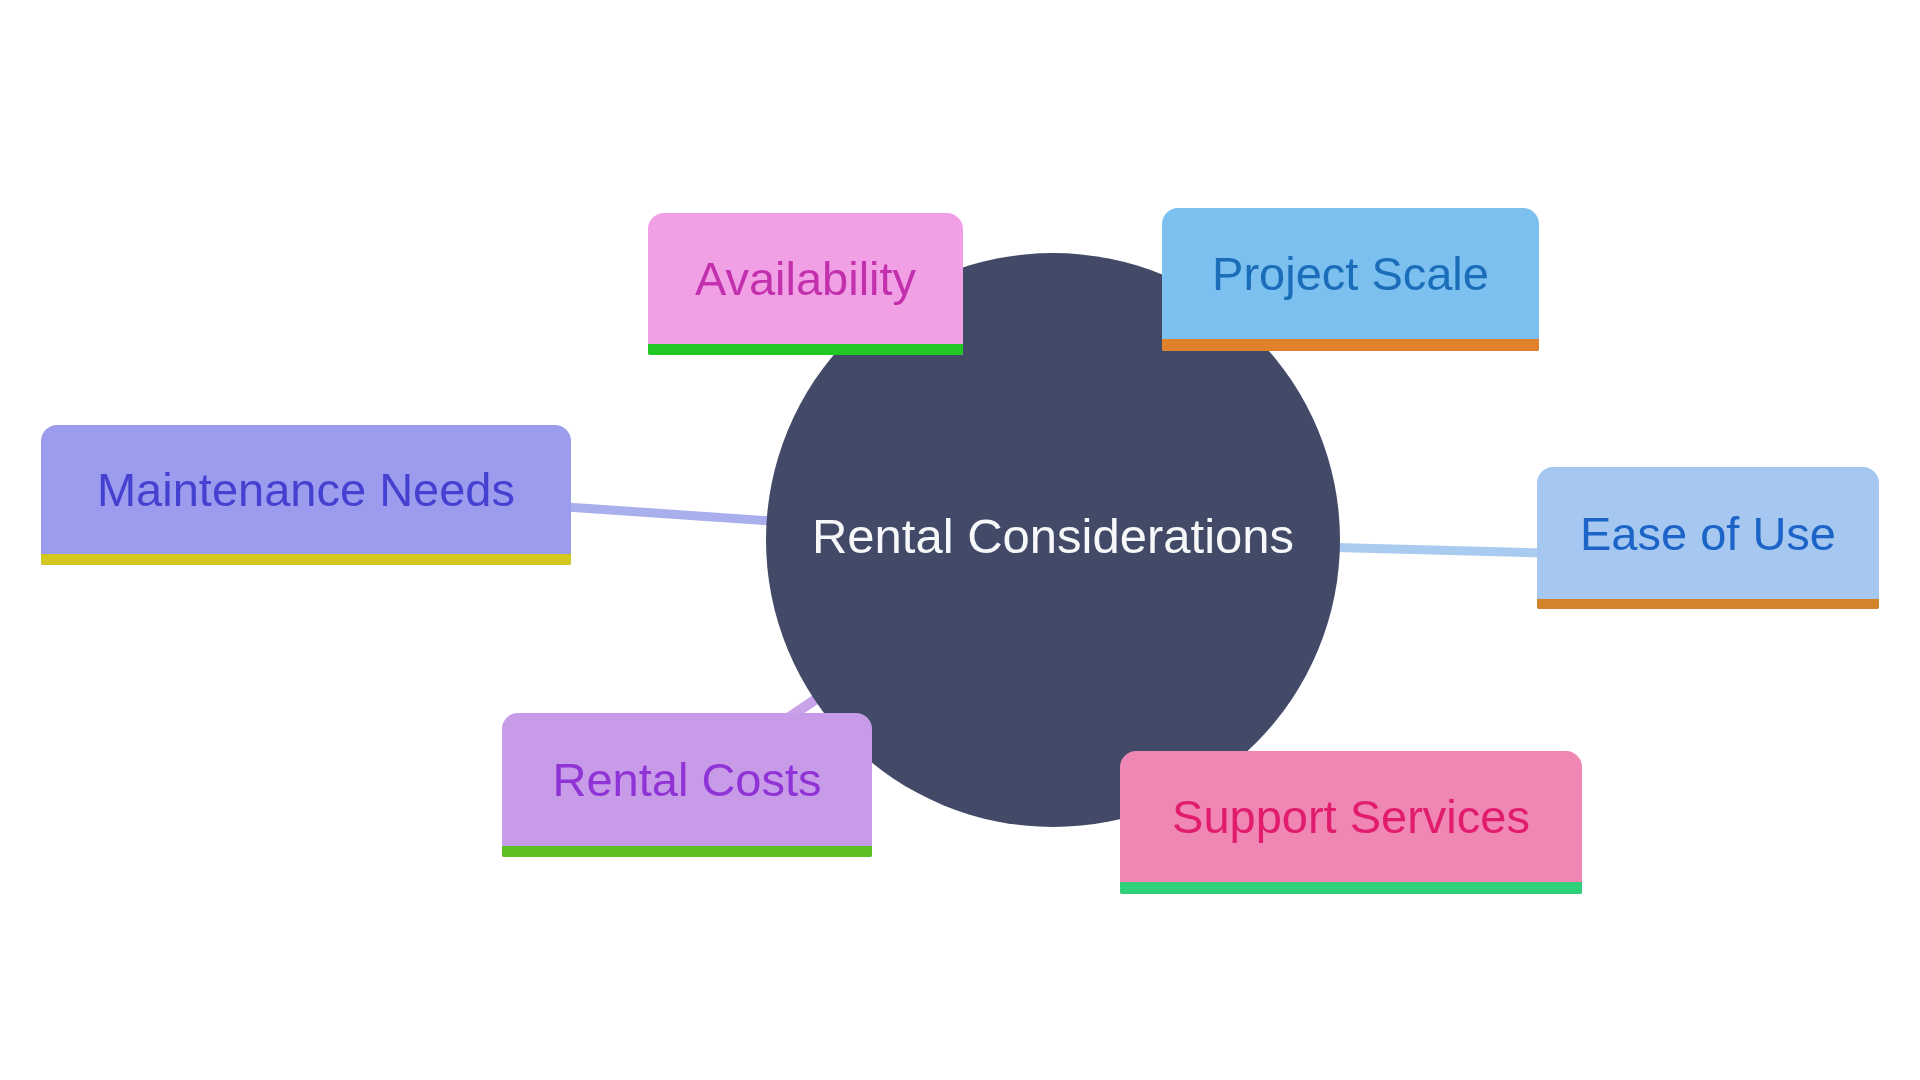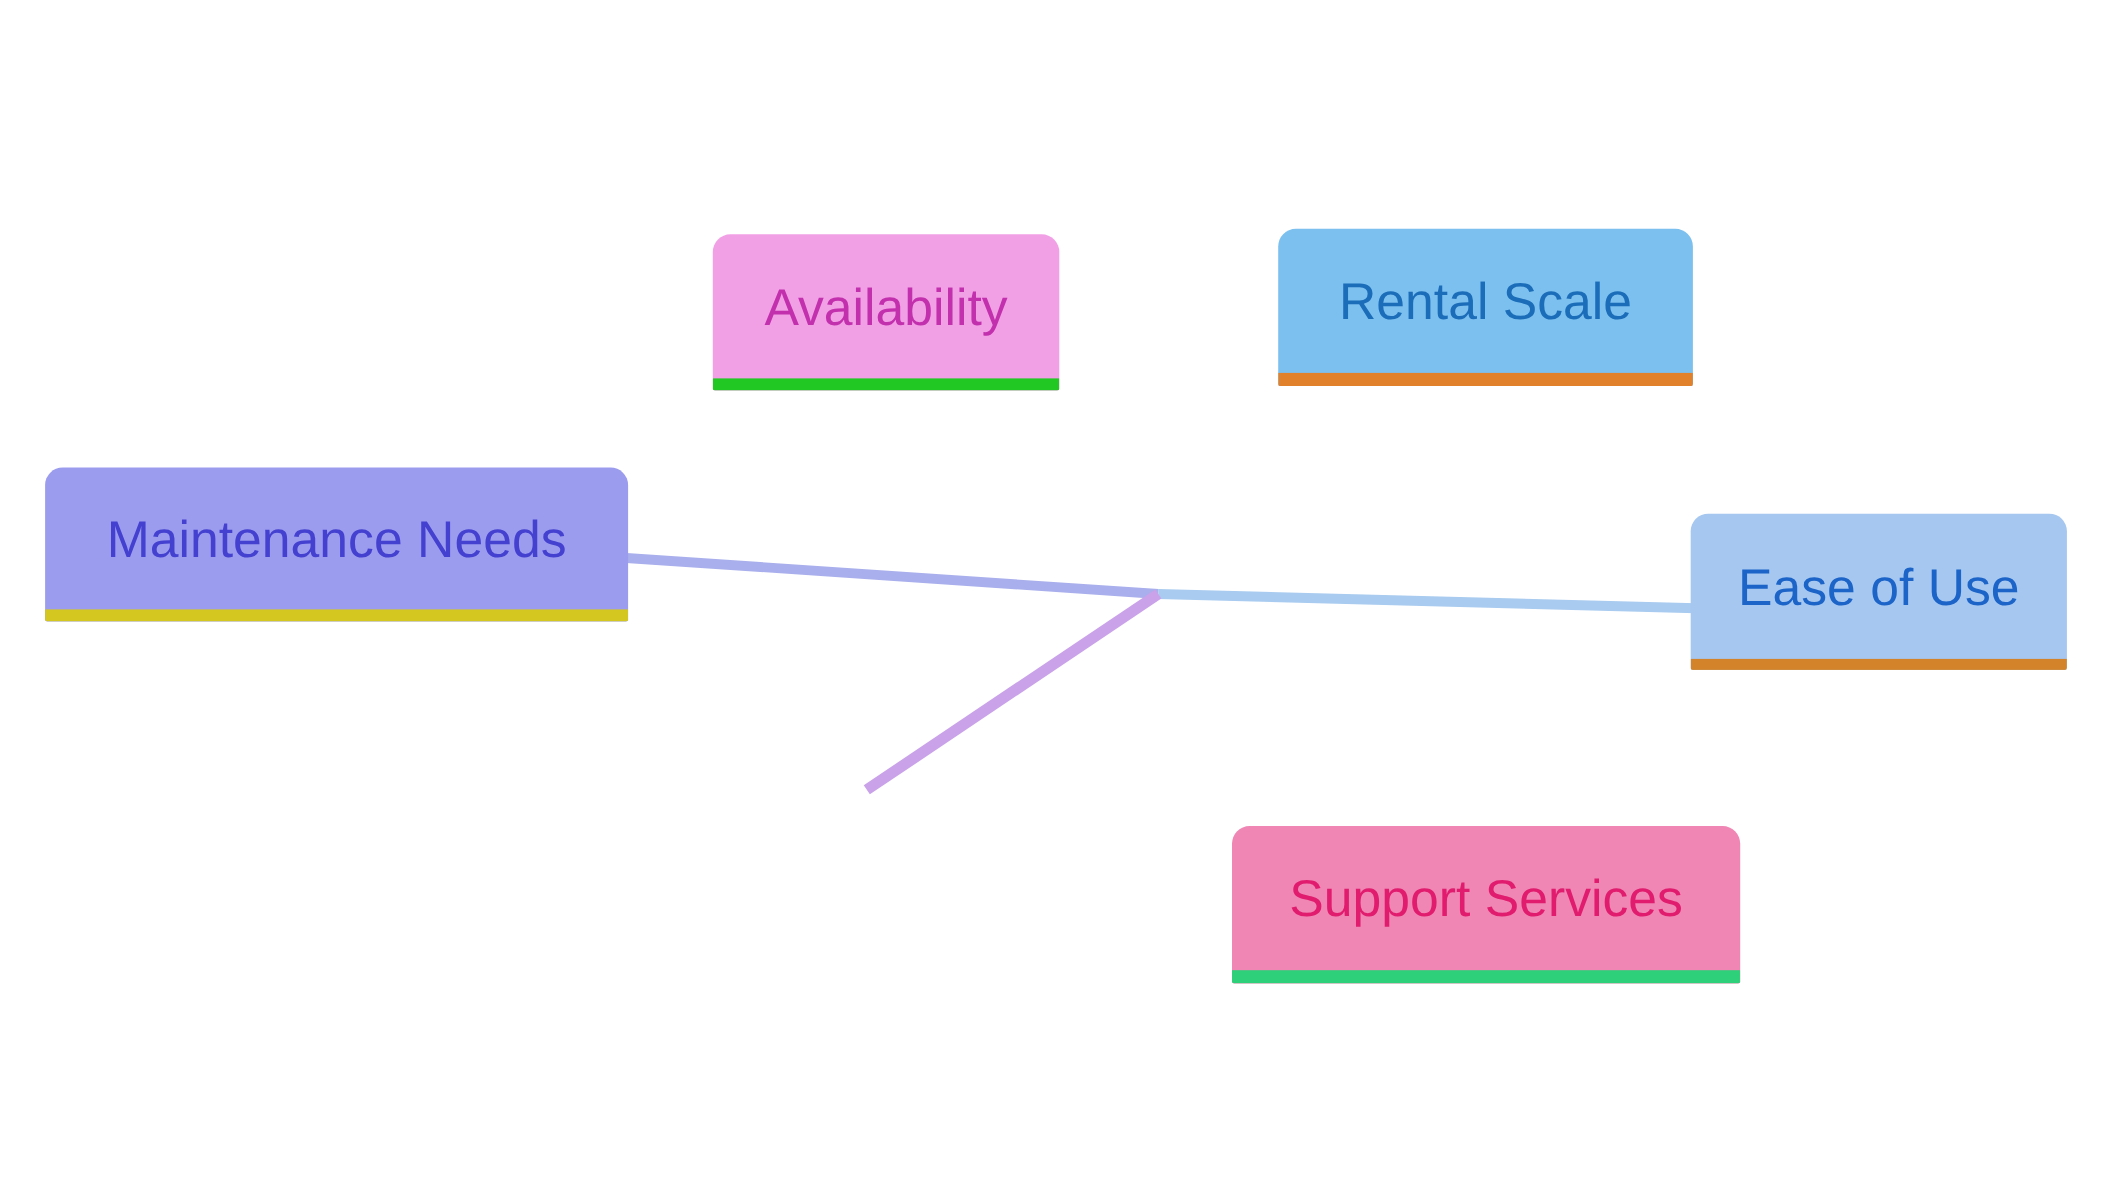--- a/index.html
+++ b/index.html
@@ -63,34 +63,41 @@
 <body style="background: rgb(255, 255, 255);">
 
 <div id="canvas">
 
   <svg id="connector-layer" width="1920" height="1080" viewBox="0 0 1920 1080">
       <line x1="1053" y1="540" x2="566" y2="507" stroke="#A9AFEC" stroke-width="9"></line>
       <line x1="1053" y1="540" x2="1542" y2="553" stroke="#A8CBEF" stroke-width="9"></line>
       <line x1="1053" y1="540" x2="788" y2="718" stroke="#C9A2E9" stroke-width="10"></line>
     </svg>
 
+  <div id="center-circle" style="left: 766px; top: 253px; width: 574px; height: 574px; background: rgb(67, 74, 104);">
+    <span id="center-label" style="color: rgb(247, 248, 250);">Rental Considerations</span>
+  </div>
 
 <div class="node" style="left: 648px; top: 192px; width: 315px; height: 142px; background: rgb(242, 160, 230); margin-top: 21px;">
       <div class="node-label" style="color: rgb(195, 48, 174);">Availability</div>
       <div class="node-underline" style="height: 11px; background: rgb(33, 199, 35);"></div>
     </div>
     <div class="node" style="left: 1162px; top: 208px; width: 377px; height: 143px; background: rgb(124, 192, 239);">
-      <div class="node-label" style="color: rgb(27, 109, 185);">Rental Scale</div>
+      <div class="node-label" style="color: rgb(27, 109, 185);">Project Scale</div>
       <div class="node-underline" style="height: 12px; background: rgb(225, 129, 44);"></div>
     </div>
     <div class="node" style="left: 41px; top: 425px; width: 530px; height: 140px; background: rgb(156, 156, 239);">
       <div class="node-label" style="color: rgb(68, 65, 208);">Maintenance Needs</div>
       <div class="node-underline" style="height: 11px; background: rgb(212, 199, 31);"></div>
     </div>
     <div class="node" style="left: 1537px; top: 467px; width: 342px; height: 142px; background: rgb(165, 199, 240);">
       <div class="node-label" style="color: rgb(28, 100, 200);">Ease of Use</div>
       <div class="node-underline" style="height: 10px; background: rgb(211, 131, 42);"></div>
     </div>
+    <div class="node" style="left: 502px; top: 713px; width: 370px; height: 144px; background: rgb(200, 155, 233);">
+      <div class="node-label" style="color: rgb(144, 51, 214);">Rental Costs</div>
+      <div class="node-underline" style="height: 11px; background: rgb(91, 191, 33);"></div>
+    </div>
     <div class="node" style="left: 1120px; top: 751px; width: 462px; height: 143px; background: rgb(239, 134, 179);">
       <div class="node-label" style="color: rgb(225, 28, 111);">Support Services</div>
       <div class="node-underline" style="height: 12px; background: rgb(46, 208, 121);"></div>
     </div>
   </div>
 
 </body></html>

